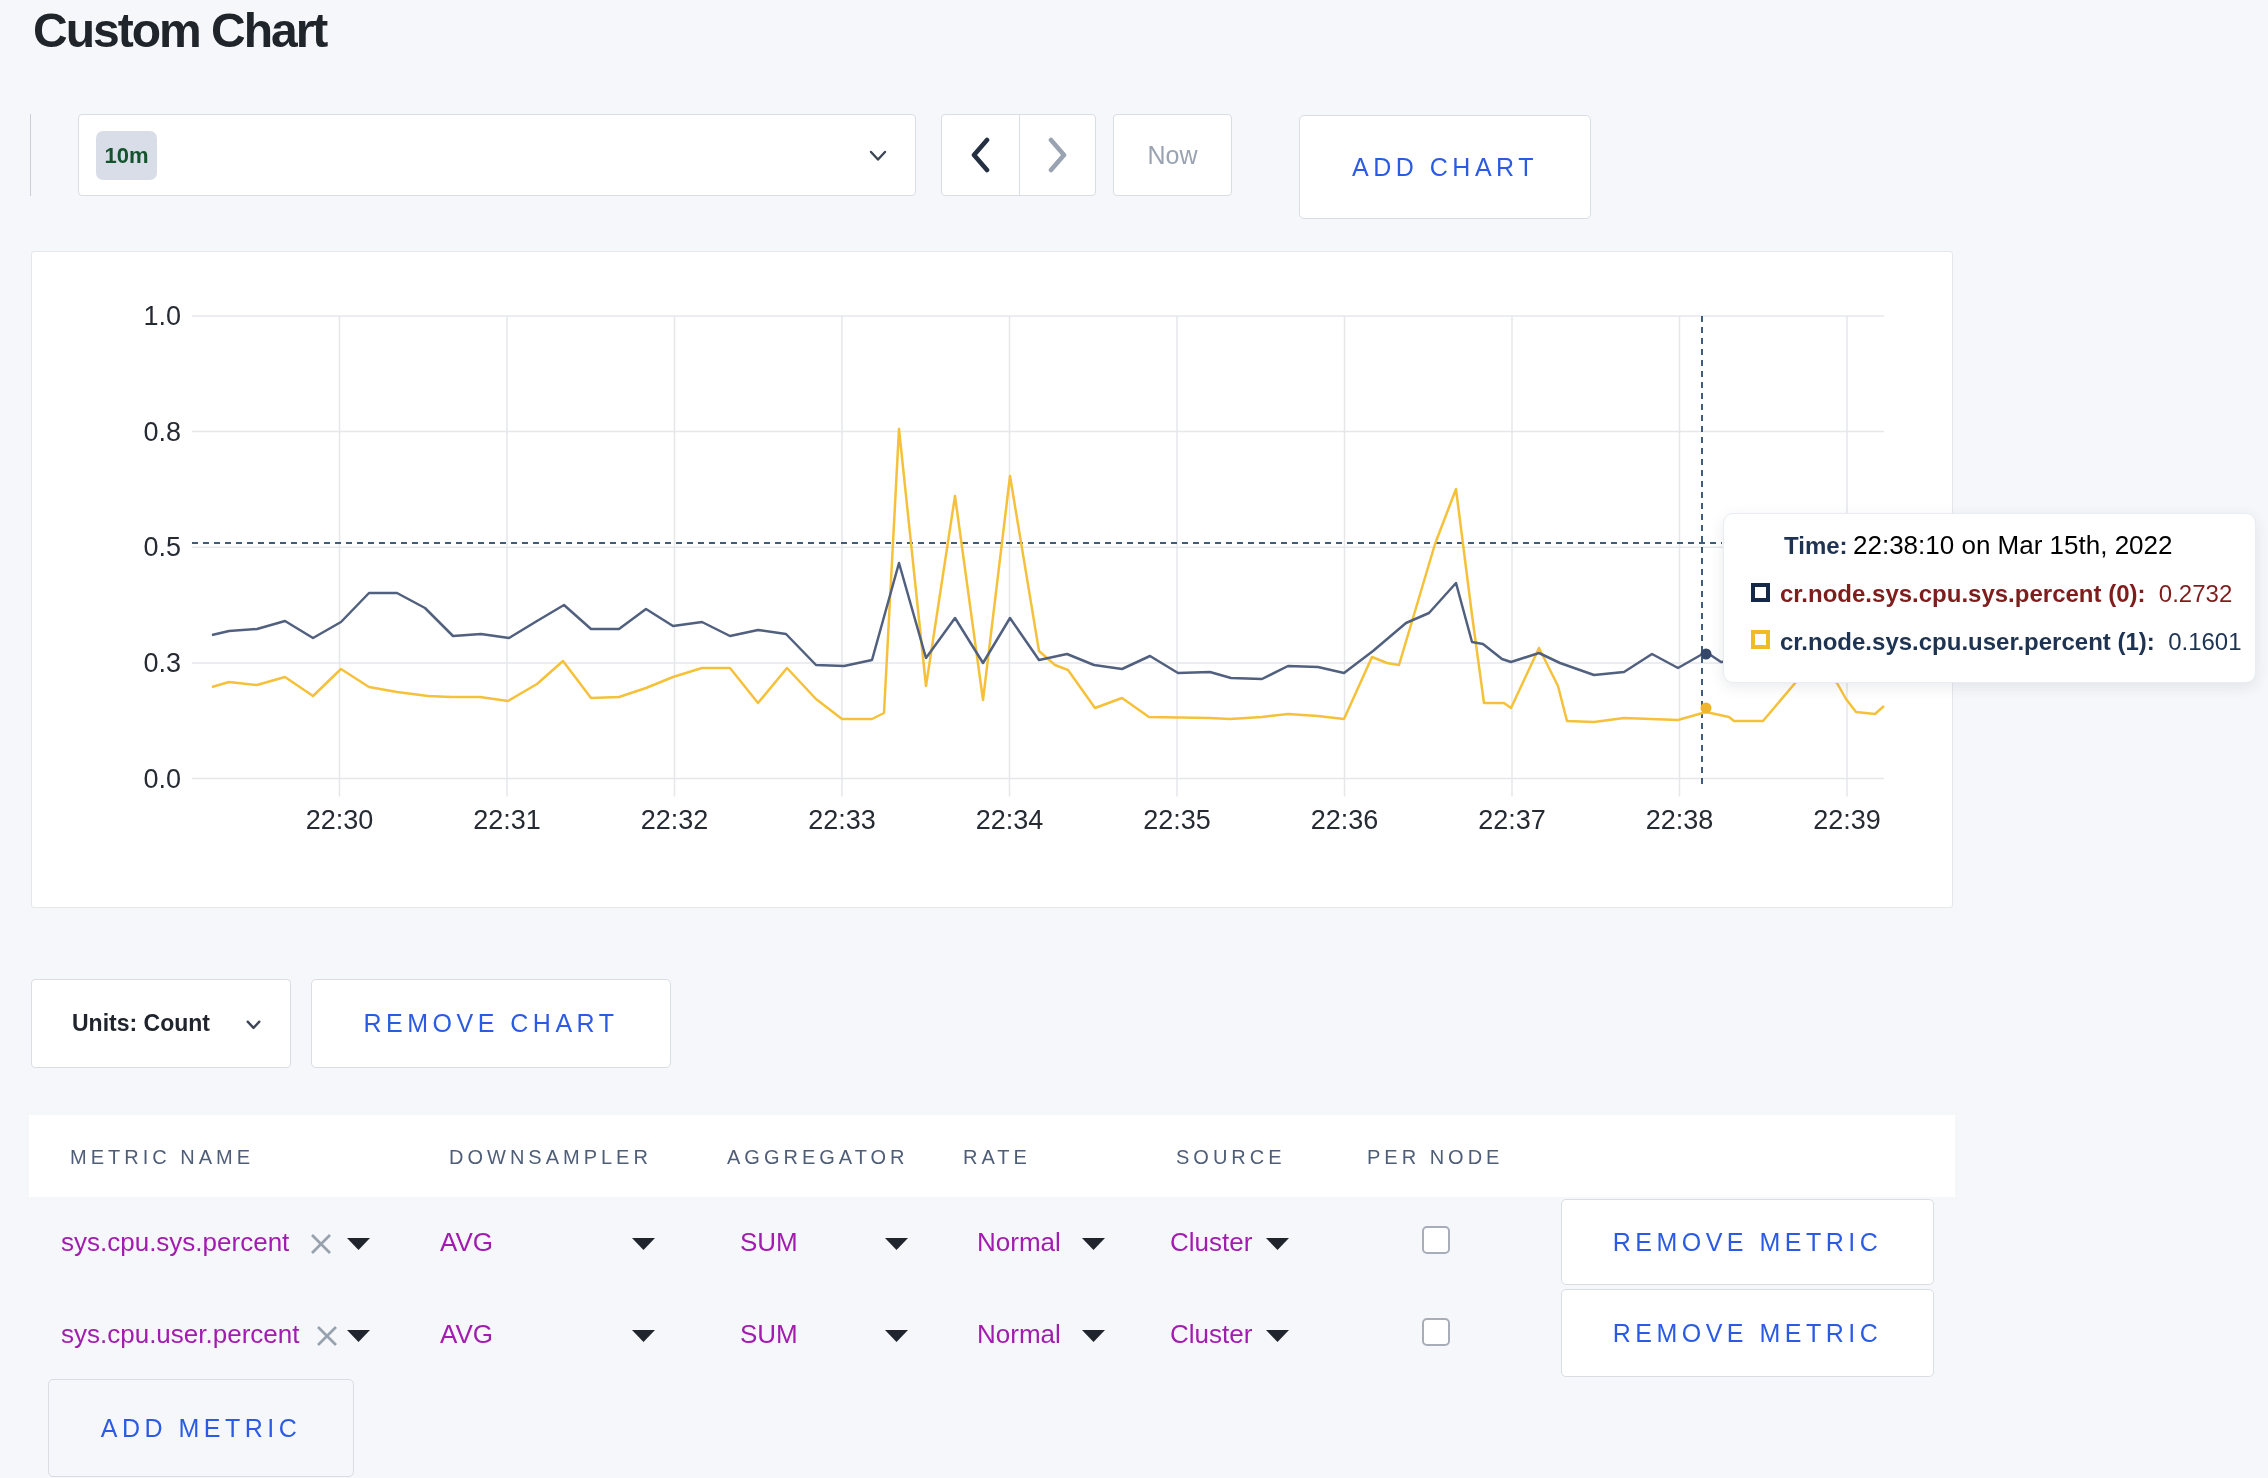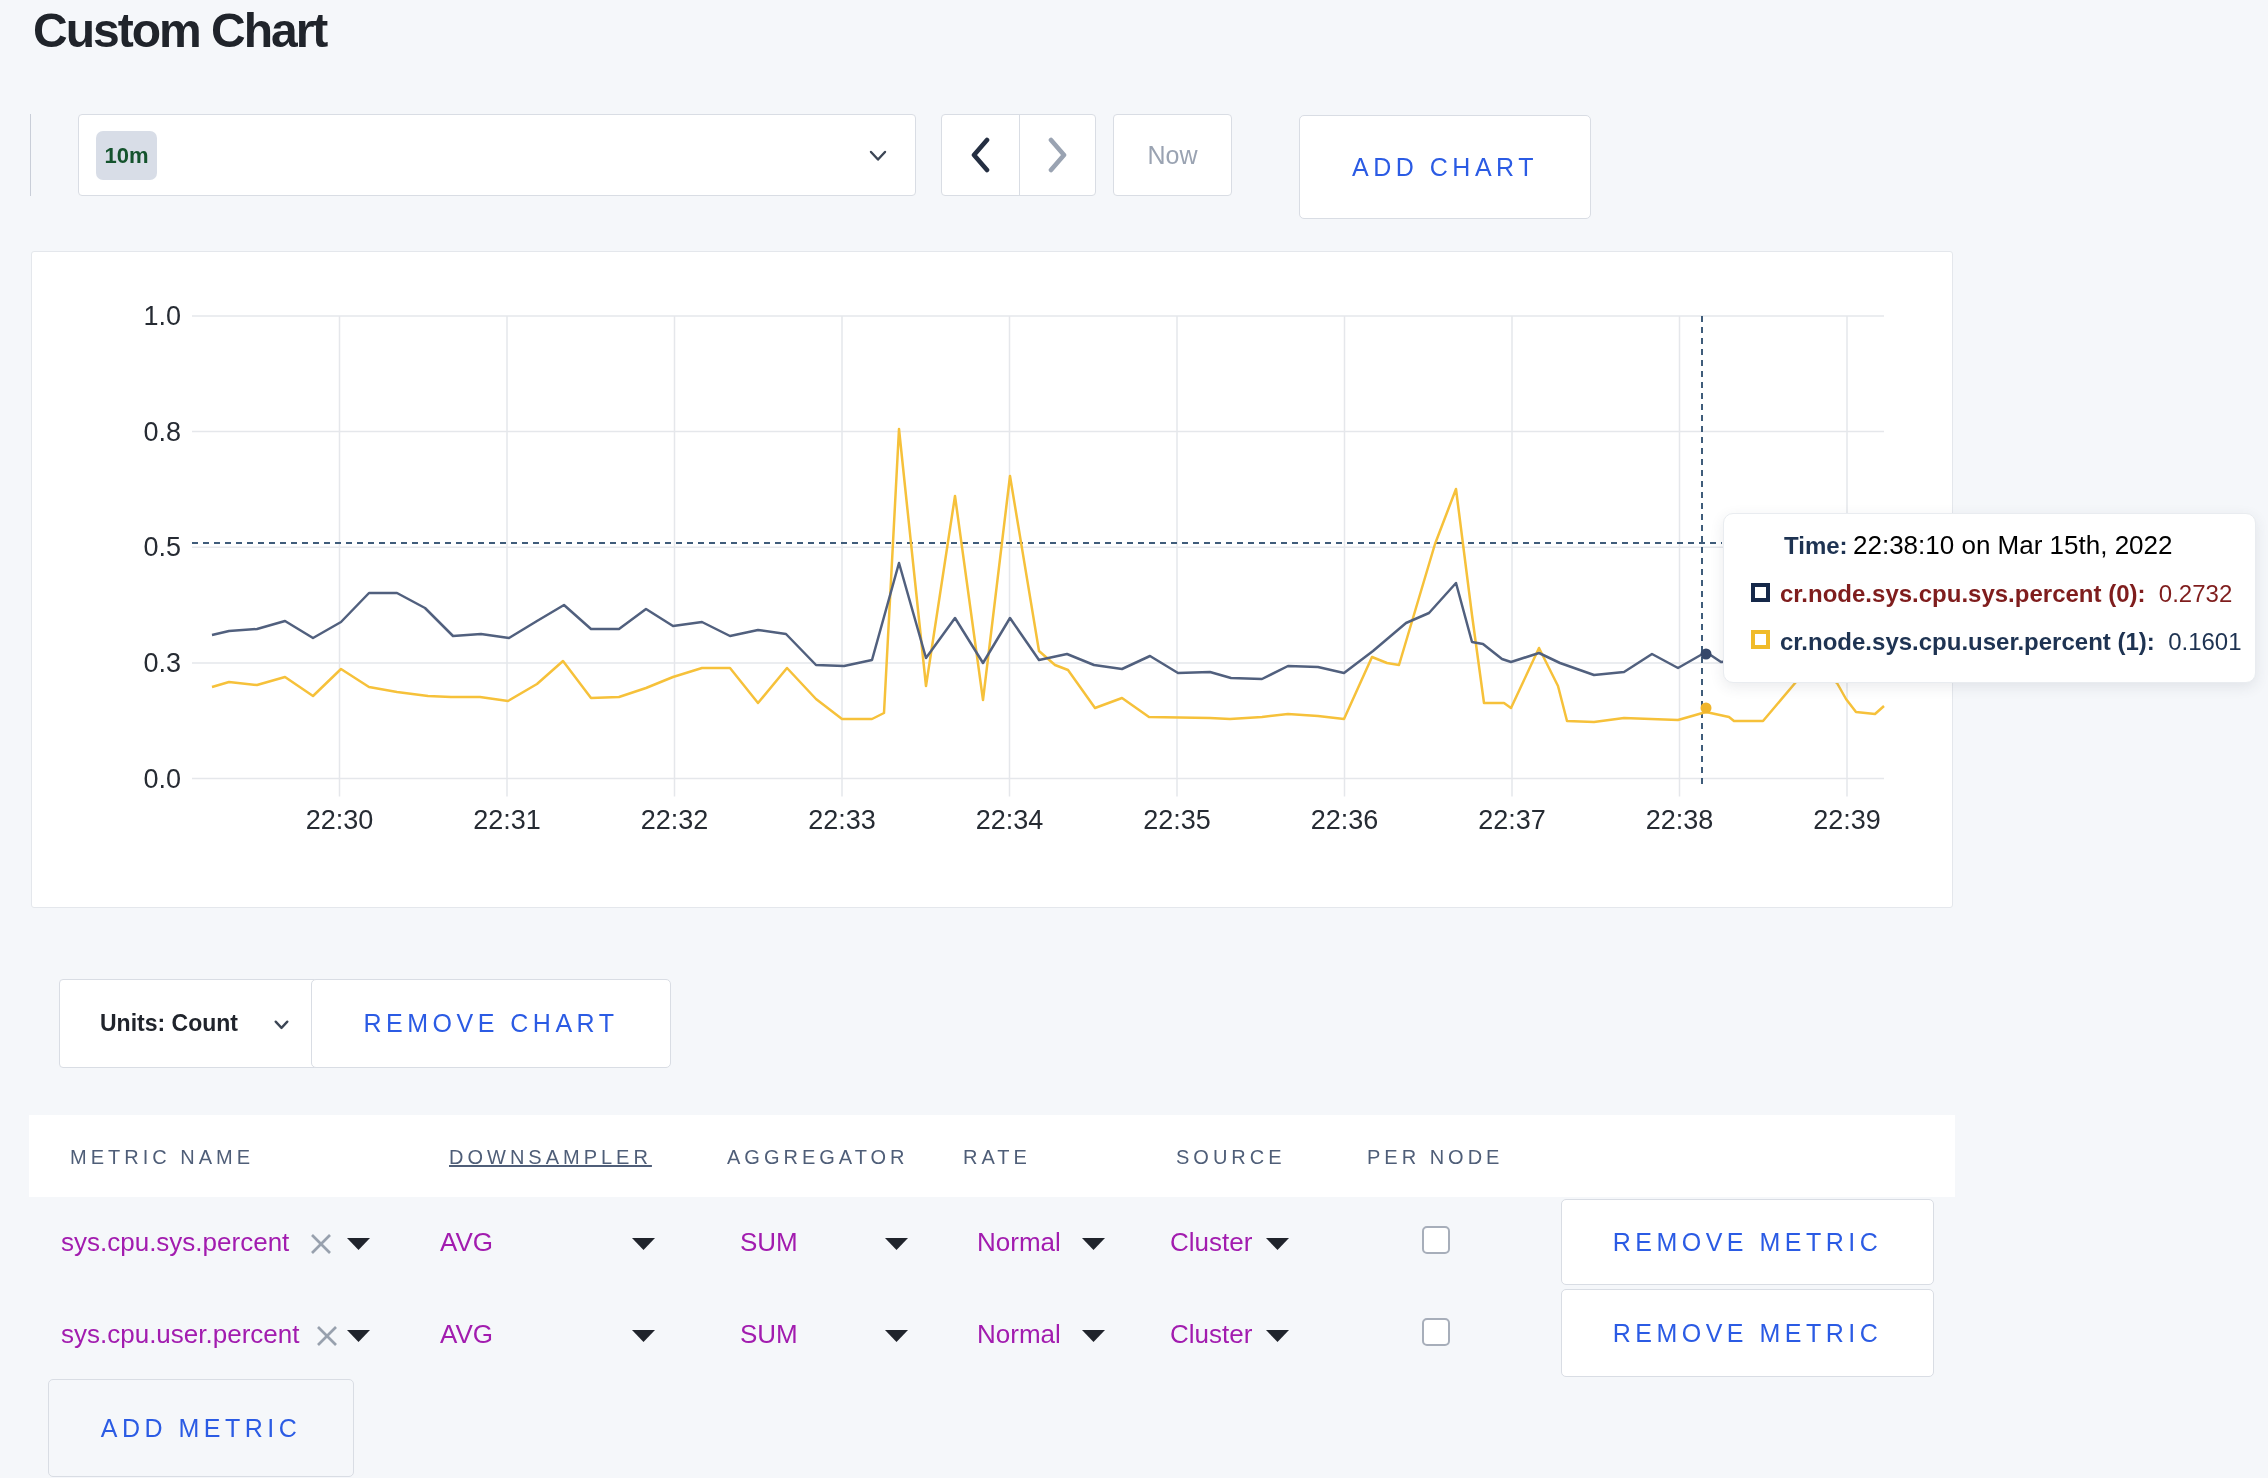--- a/index.html
+++ b/index.html
@@ -77,31 +77,31 @@
 </div>
 
 <div class="abs" style="left:1723px;top:513px;width:533px;height:170px;background:#fff;border:1px solid #e9ecf0;border-radius:10px;box-shadow:0 4px 14px rgba(50,60,80,.10);"></div>
 <div class="abs" style="left:1784px;top:532px;font-size:24px;font-weight:bold;color:#1e3352;">Time:</div>
 <div class="abs" style="left:1853px;top:530px;font-size:26px;color:#000000;">22:38:10 on Mar 15th, 2022</div>
 <div class="abs" style="left:1751px;top:583px;width:19px;height:19px;border:4px solid #152849;"></div>
 <div class="abs" style="left:1780px;top:580px;font-size:24px;font-weight:bold;color:#7f1d1d;">cr.node.sys.cpu.sys.percent (0):<span style="font-weight:normal">&nbsp; 0.2732</span></div>
 <div class="abs" style="left:1751px;top:630px;width:19px;height:19px;border:4px solid #f0bb29;"></div>
 <div class="abs" style="left:1780px;top:628px;font-size:24px;font-weight:bold;color:#1e3352;">cr.node.sys.cpu.user.percent (1):<span style="font-weight:normal">&nbsp; 0.1601</span></div>
 
-<div class="btn" style="left:31px;top:979px;width:260px;height:89px;border-radius:4px;margin-left:28px;">
+<div class="btn" style="left:31px;top:979px;width:260px;height:89px;border-radius:4px;">
   <div class="abs" style="left:40px;top:0;height:87px;line-height:87px;font-size:23px;font-weight:bold;color:#20242c;">Units: Count</div>
   <svg width="15" height="10" viewBox="0 0 18 12" style="position:absolute;right:29px;top:40px">
         <polyline points="2,2 9,9.5 16,2" fill="none" stroke="#3c4655" stroke-width="2.8" stroke-linecap="round" stroke-linejoin="round"></polyline>
       </svg>
 </div>
 <div class="btn bluebtn" style="left:311px;top:979px;width:360px;height:89px;">REMOVE CHART</div>
 
 <div class="abs" style="left:29px;top:1115px;width:1926px;height:82px;background:#fff;"></div>
 <div class="hdr" style="left:70px;top:1146px;">METRIC NAME</div>
-<div class="hdr" style="left:449px;top:1146px;text-decoration:underline;">DOWNSAMPLER</div>
+<div class="hdr" style="left:449px;top:1146px;">DOWNSAMPLER</div>
 <div class="hdr" style="left:727px;top:1146px;">AGGREGATOR</div>
 <div class="hdr" style="left:963px;top:1146px;">RATE</div>
 <div class="hdr" style="left:1176px;top:1146px;">SOURCE</div>
 <div class="hdr" style="left:1367px;top:1146px;">PER NODE</div>
 
 <div class="cell" style="left:61px;top:1227px;">sys.cpu.sys.percent</div>
 <svg width="22" height="22" style="position:absolute;left:310px;top:1233px">
       <line x1="2" y1="2" x2="20" y2="20" stroke="#98a1ae" stroke-width="2.6"></line>
       <line x1="20" y1="2" x2="2" y2="20" stroke="#98a1ae" stroke-width="2.6"></line>
     </svg>

